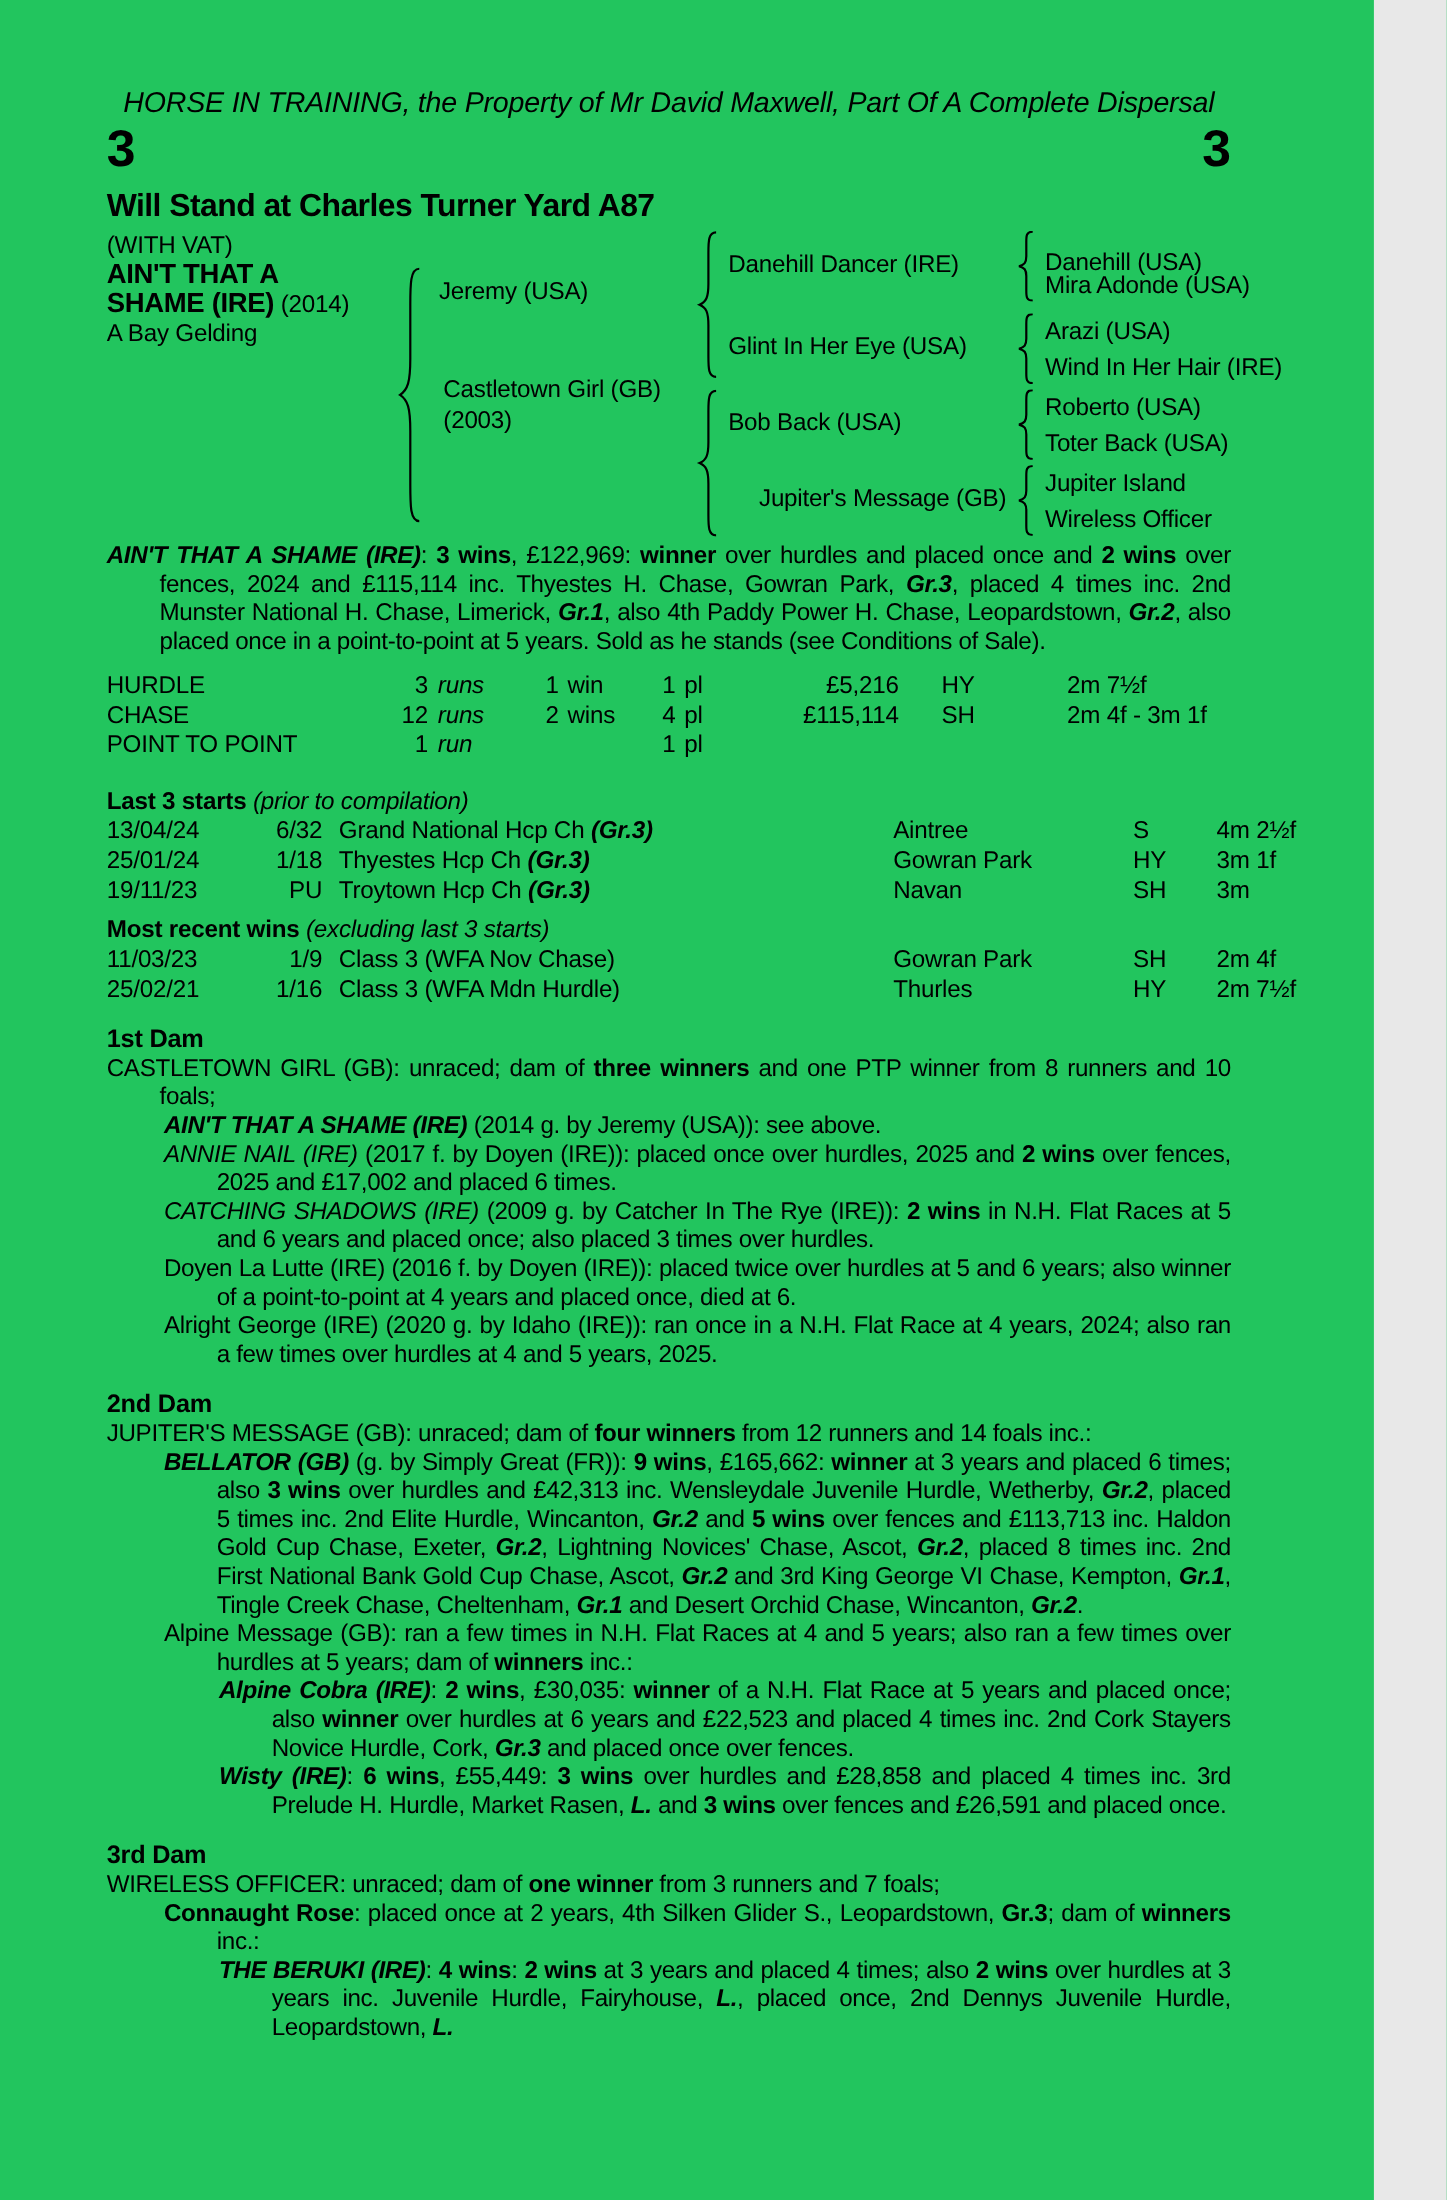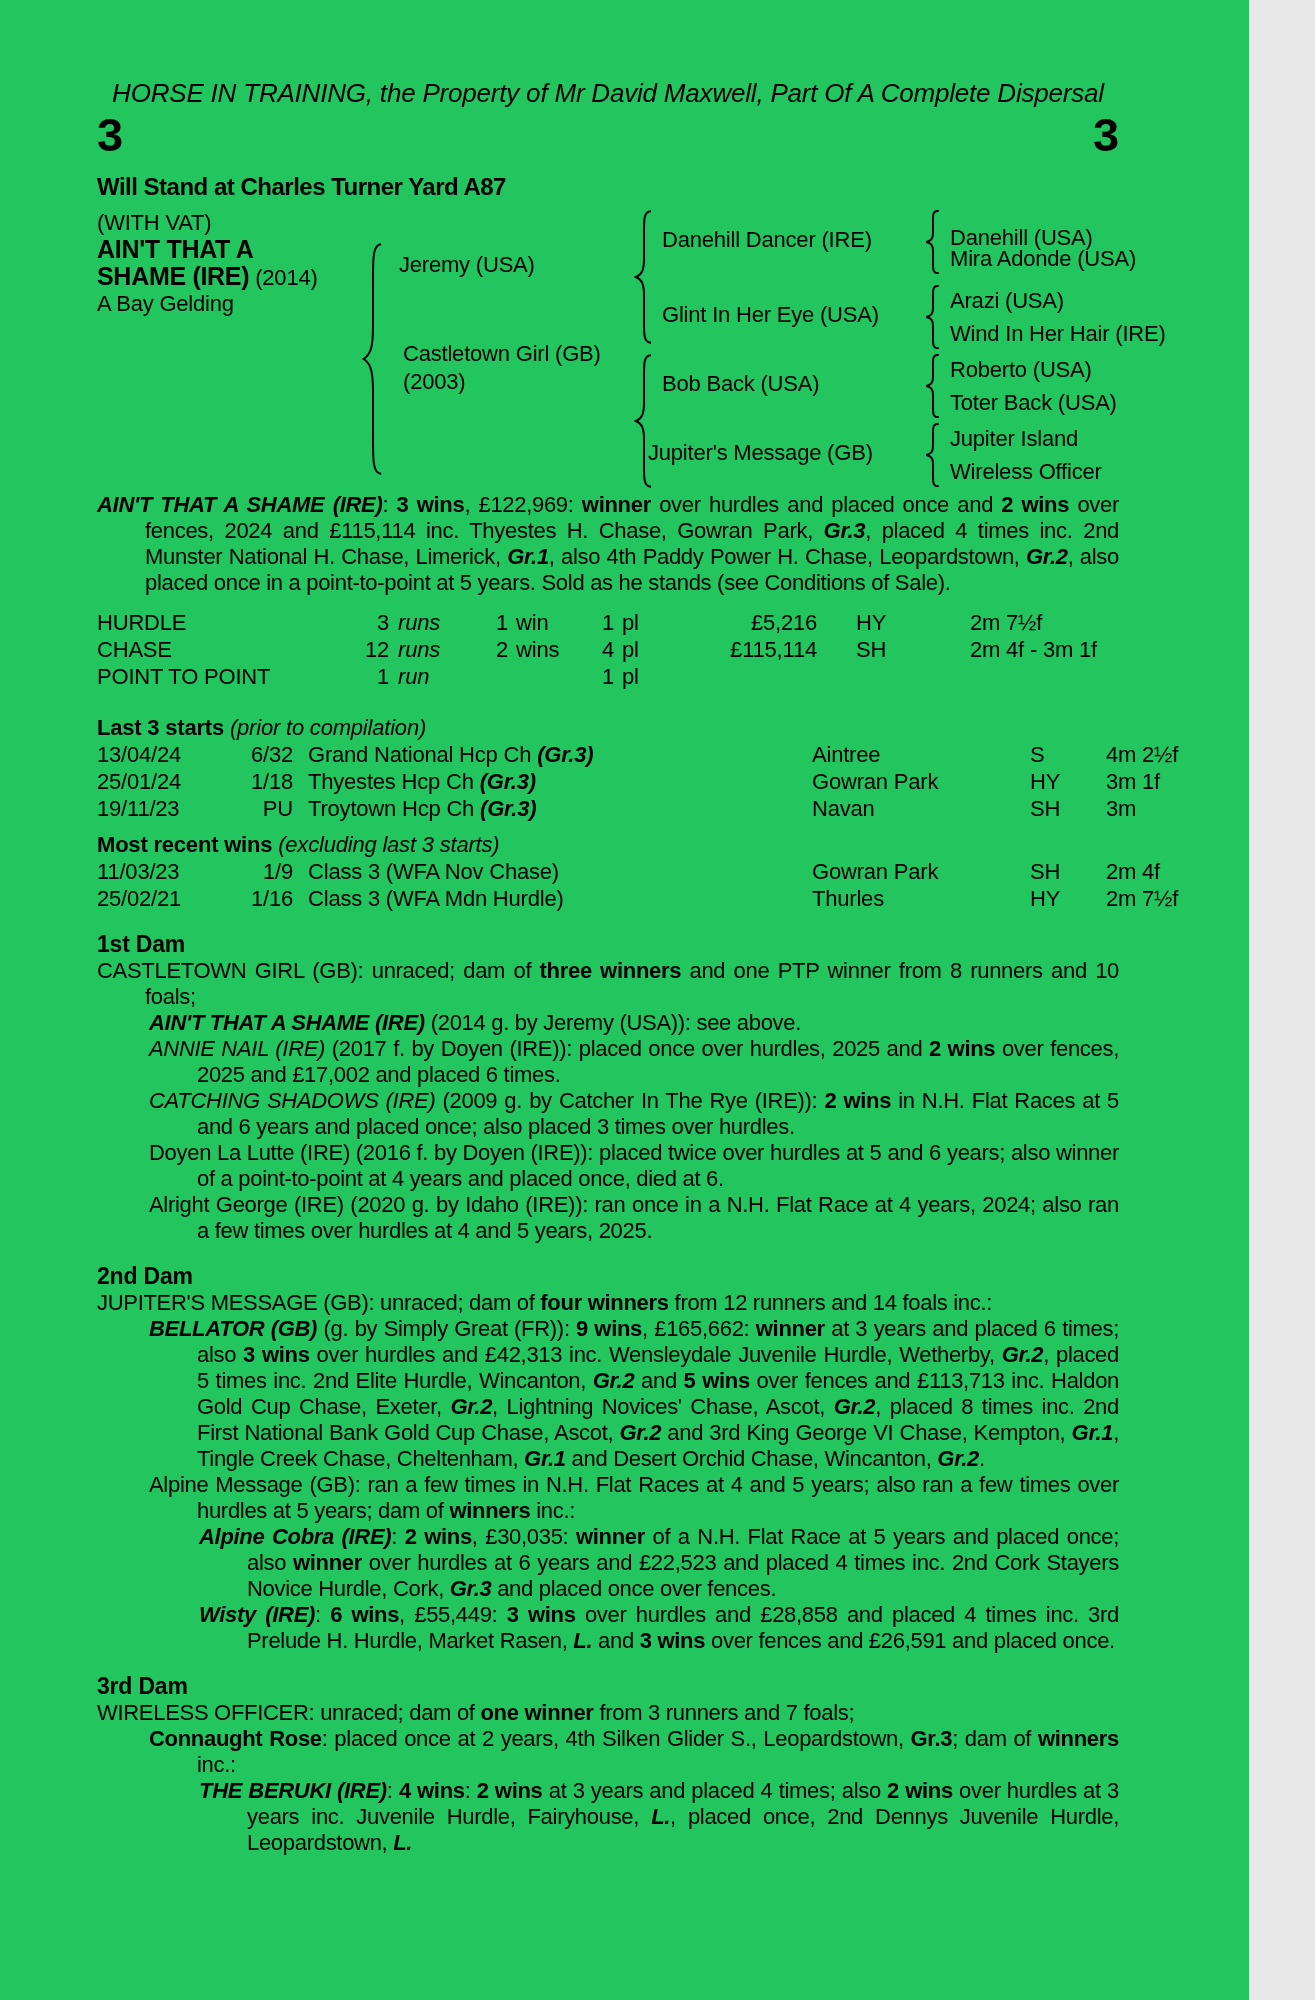--- a/index.html
+++ b/index.html
@@ -3,21 +3,21 @@
 <meta charset="utf-8">
 <style>
   html,body{margin:0;padding:0;background:#e8e8e8;}
   .page{position:relative;width:1249px;height:2000px;background:#22c55e;color:#000;
         font-family:"Liberation Sans",sans-serif;font-size:22px;letter-spacing:-0.2px;overflow:hidden;}
   .content{padding:80px 130px 0 97px;}
 
   .h-title{text-align:center;font-style:italic;font-size:26px;line-height:26px;white-space:nowrap;}
   .lot-row{display:flex;justify-content:space-between;align-items:flex-start;
            font-size:47px;font-weight:bold;line-height:46px;height:46px;margin-top:6px;}
-  .stand{font-weight:bold;font-size:24px;line-height:30px;margin-top:14px;letter-spacing:-0.5px;}
+  .stand{font-weight:bold;font-size:29px;line-height:30px;margin-top:14px;letter-spacing:-0.5px;}
 
   
   .ped{position:relative;height:270px;margin-top:8px;}
   .ped-abs{position:absolute;line-height:26px;white-space:nowrap;}
   .horse-block{left:0;top:46;width:262px;}
   .horse-name{font-weight:bold;font-size:25px;line-height:27px;letter-spacing:-0.3px;}
   .yr{font-weight:normal;font-size:22px;letter-spacing:-0.2px;}
   .gp{width:250px;}
   .brace{position:absolute;}
 
@@ -89,21 +89,21 @@
       <svg class="brace" style="left:535px;top:0px;width:24px;height:134px" viewBox="0 0 24 100" preserveAspectRatio="none">
           <path d="M19,1 C12,1 12,7 12,15 L12,36 C12,45 10,48 4,50 C10,52 12,55 12,64 L12,85 C12,93 12,99 19,99" fill="none" stroke="#000" stroke-width="2" vector-effect="non-scaling-stroke"></path>
         </svg>
       <svg class="brace" style="left:535px;top:144px;width:24px;height:134px" viewBox="0 0 24 100" preserveAspectRatio="none">
           <path d="M19,1 C12,1 12,7 12,15 L12,36 C12,45 10,48 4,50 C10,52 12,55 12,64 L12,85 C12,93 12,99 19,99" fill="none" stroke="#000" stroke-width="2" vector-effect="non-scaling-stroke"></path>
         </svg>
 
       <div class="ped-abs gp" style="left:565px;top:17px">Danehill Dancer (IRE)</div>
       <div class="ped-abs gp" style="left:565px;top:92px">Glint In Her Eye (USA)</div>
       <div class="ped-abs gp" style="left:565px;top:161px">Bob Back (USA)</div>
-      <div class="ped-abs gp" style="left:551px;top:230px">Jupiter's Message (GB)</div>
+      <div class="ped-abs gp" style="left:593px;top:230px">Jupiter's Message (GB)</div>
 
       <svg class="brace" style="left:826px;top:0px;width:20px;height:64px" viewBox="0 0 24 100" preserveAspectRatio="none">
           <path d="M19,1 C12,1 12,7 12,15 L12,36 C12,45 10,48 4,50 C10,52 12,55 12,64 L12,85 C12,93 12,99 19,99" fill="none" stroke="#000" stroke-width="2" vector-effect="non-scaling-stroke"></path>
         </svg>
       <svg class="brace" style="left:826px;top:75px;width:20px;height:64px" viewBox="0 0 24 100" preserveAspectRatio="none">
           <path d="M19,1 C12,1 12,7 12,15 L12,36 C12,45 10,48 4,50 C10,52 12,55 12,64 L12,85 C12,93 12,99 19,99" fill="none" stroke="#000" stroke-width="2" vector-effect="non-scaling-stroke"></path>
         </svg>
       <svg class="brace" style="left:826px;top:144px;width:20px;height:64px" viewBox="0 0 24 100" preserveAspectRatio="none">
           <path d="M19,1 C12,1 12,7 12,15 L12,36 C12,45 10,48 4,50 C10,52 12,55 12,64 L12,85 C12,93 12,99 19,99" fill="none" stroke="#000" stroke-width="2" vector-effect="non-scaling-stroke"></path>
         </svg>

